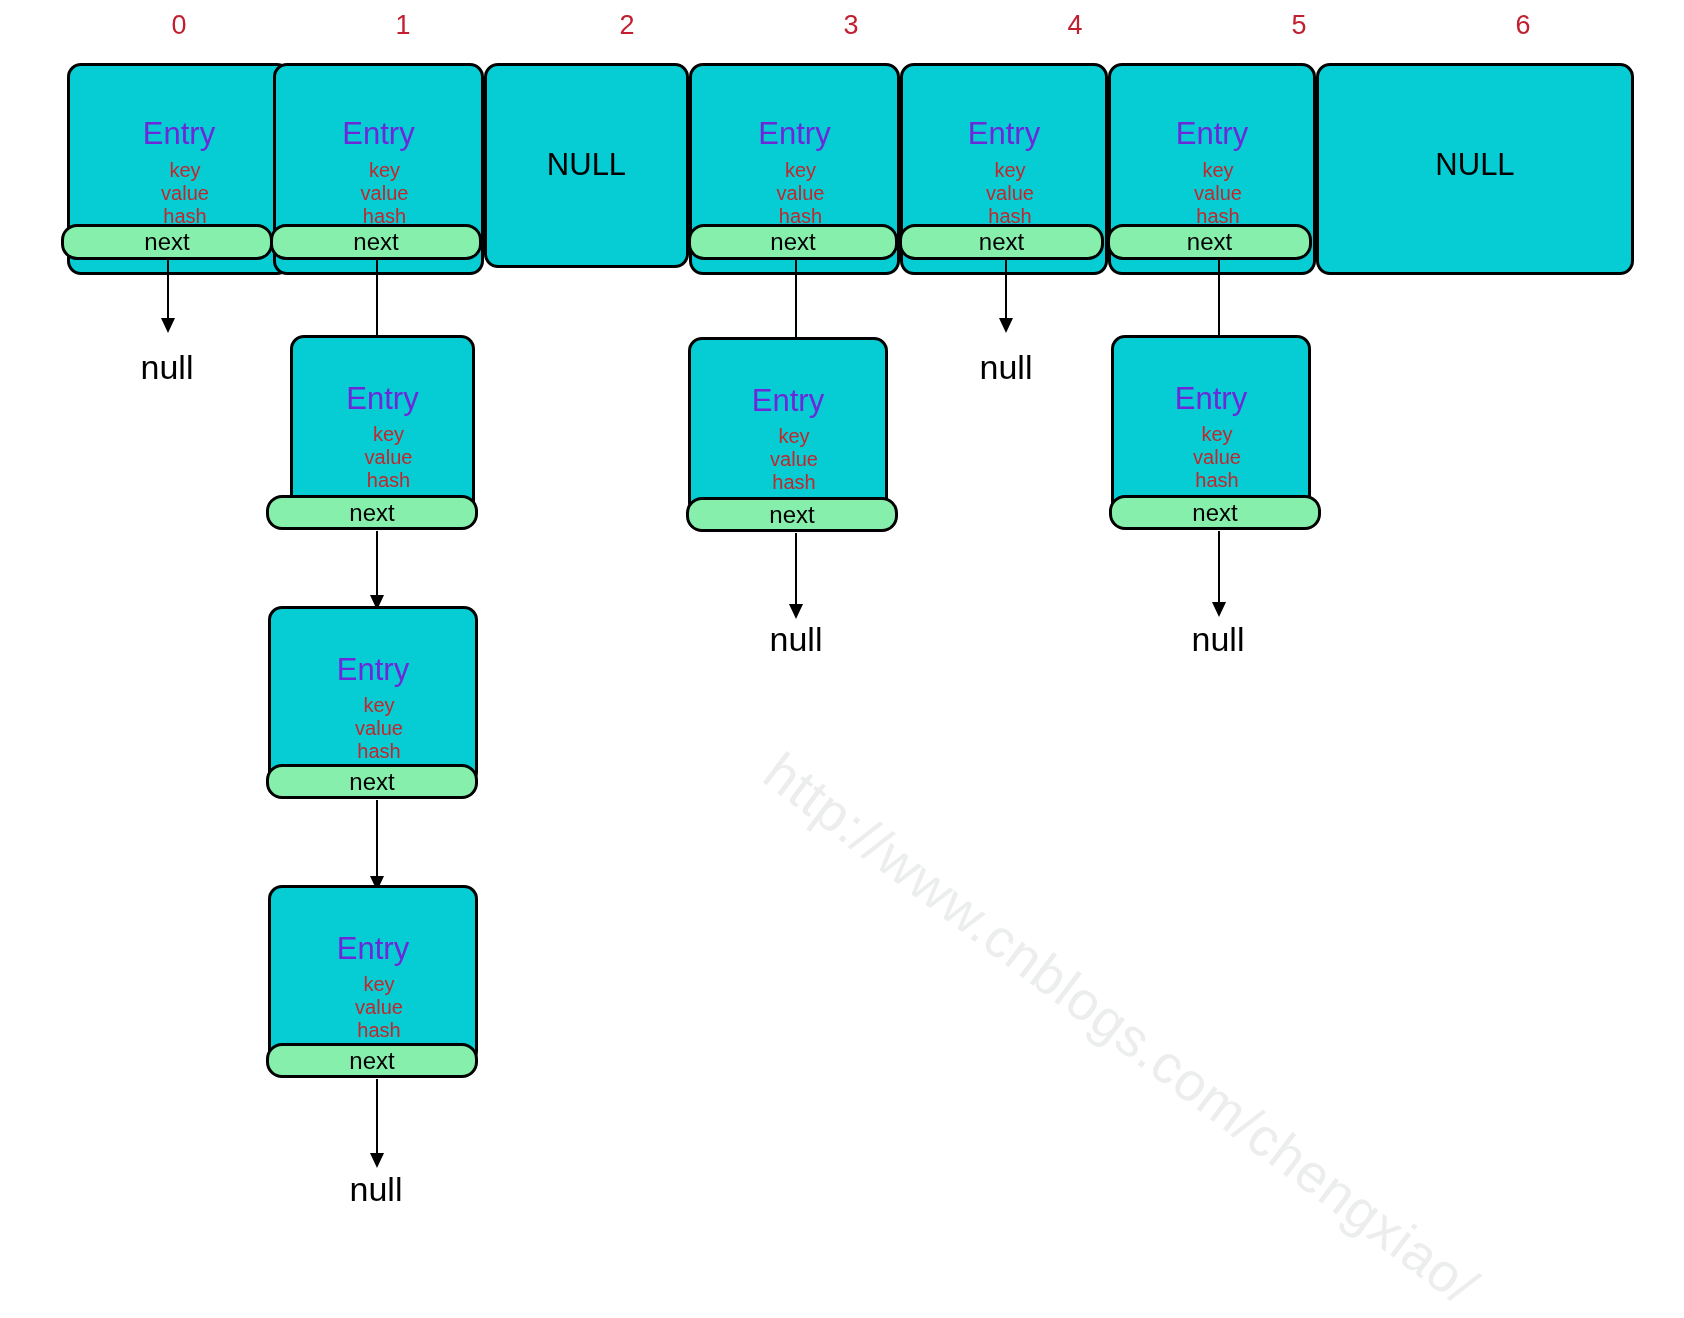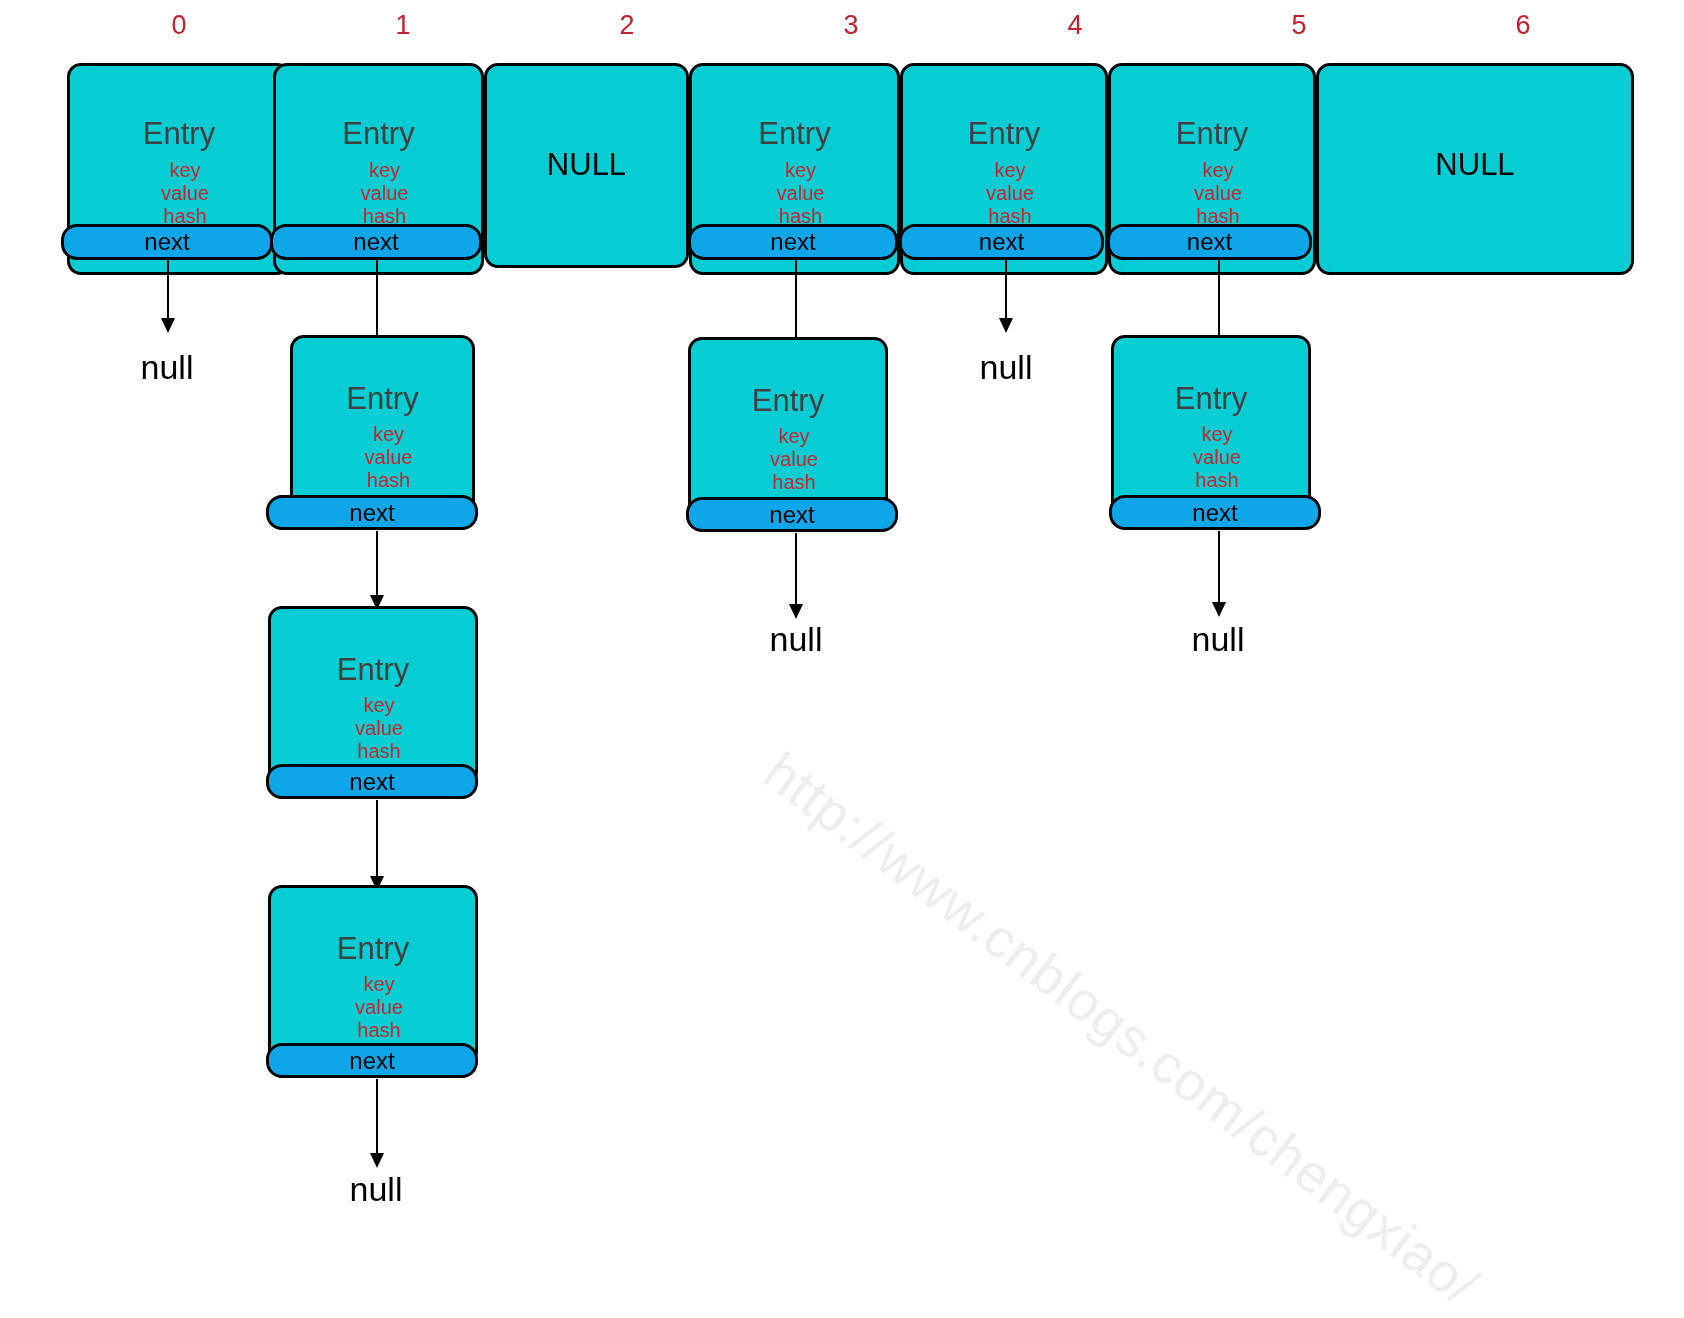--- a/index.html
+++ b/index.html
@@ -54,40 +54,40 @@
     border: 3px solid #000000;
     border-radius: 14px;
   }
   .card.bucket { border-radius: 14px; }
 
   .card-title {
     position: absolute;
     left: 0;
     right: 0;
     text-align: center;
-    color: #404040;
+    color: #6d28d9;
     font-size: 31px;
     line-height: 1;
   }
   .card-fields {
     position: absolute;
     left: 12px;
     right: 0;
     text-align: center;
     color: #c1272d;
     font-size: 20px;
     line-height: 1.16;
   }
   .card-fields div { }
 
   
   .next-strip {
     position: absolute;
     box-sizing: border-box;
-    background: #0ea5e9;
+    background: #86efac;
     border: 3px solid #000000;
     border-radius: 16px;
     text-align: center;
     color: #000000;
     font-size: 24px;
     line-height: 30px;
   }
 
   
   .null-text {

